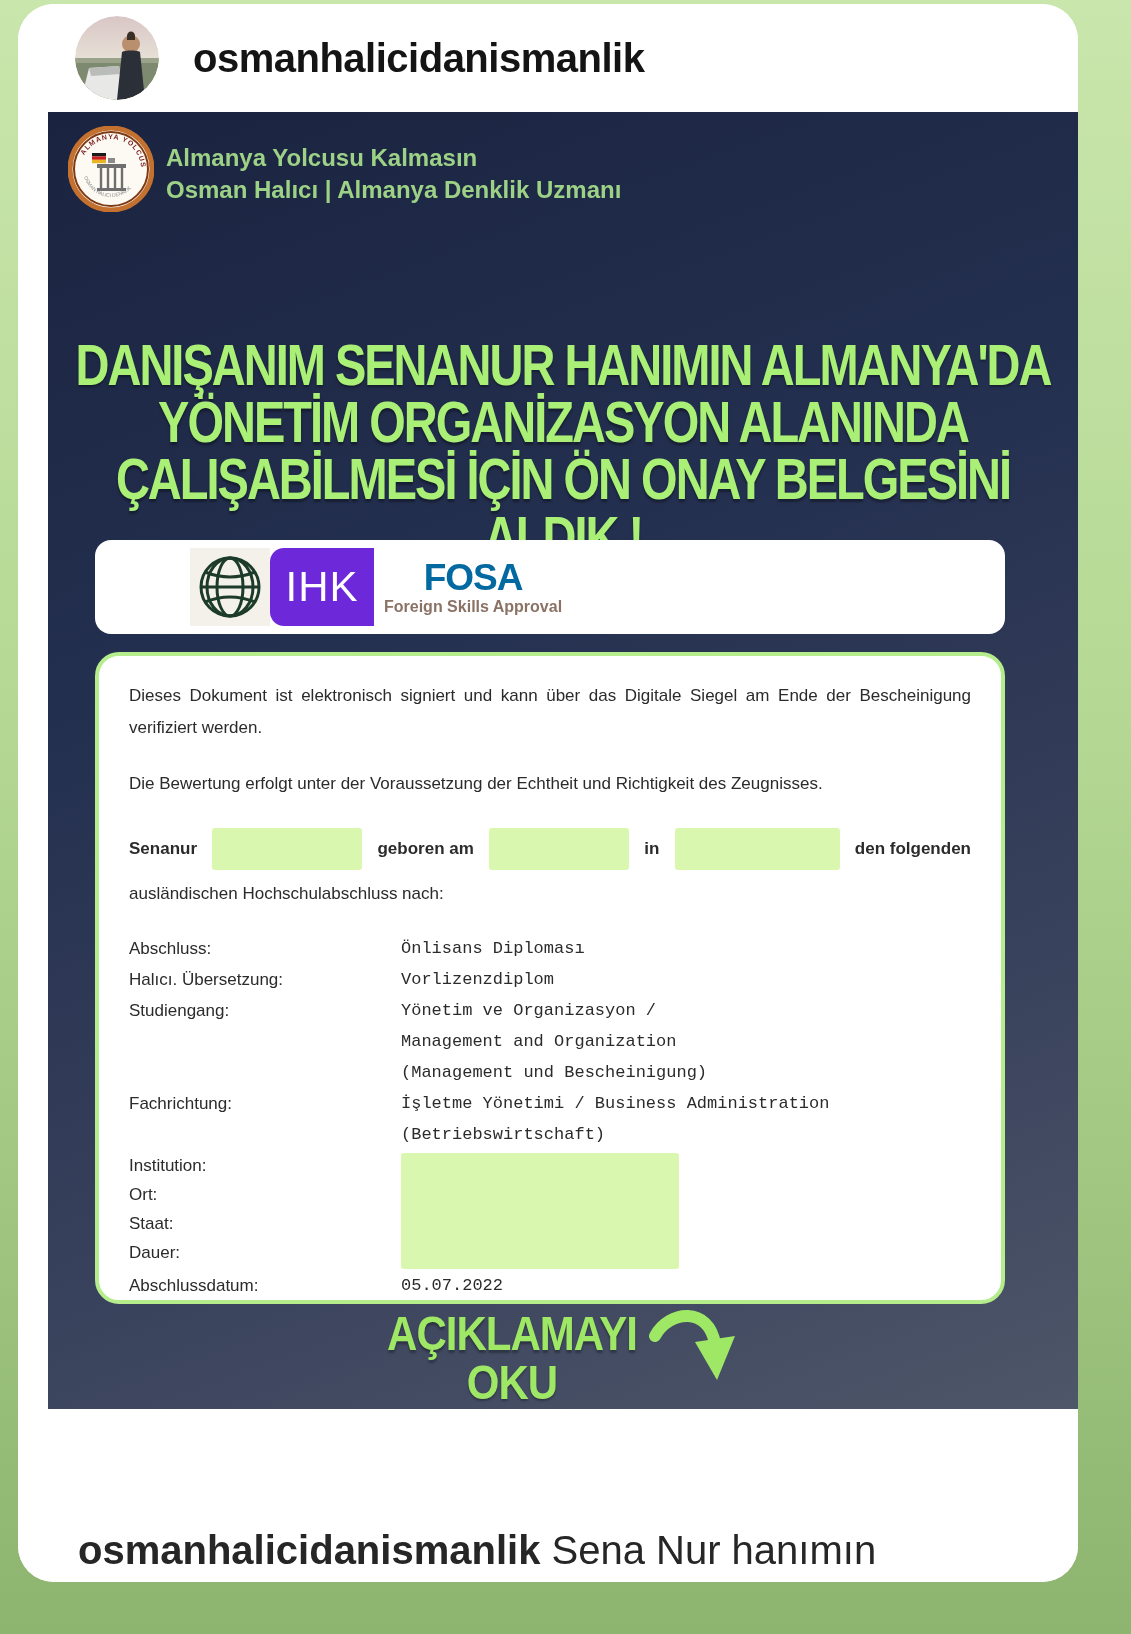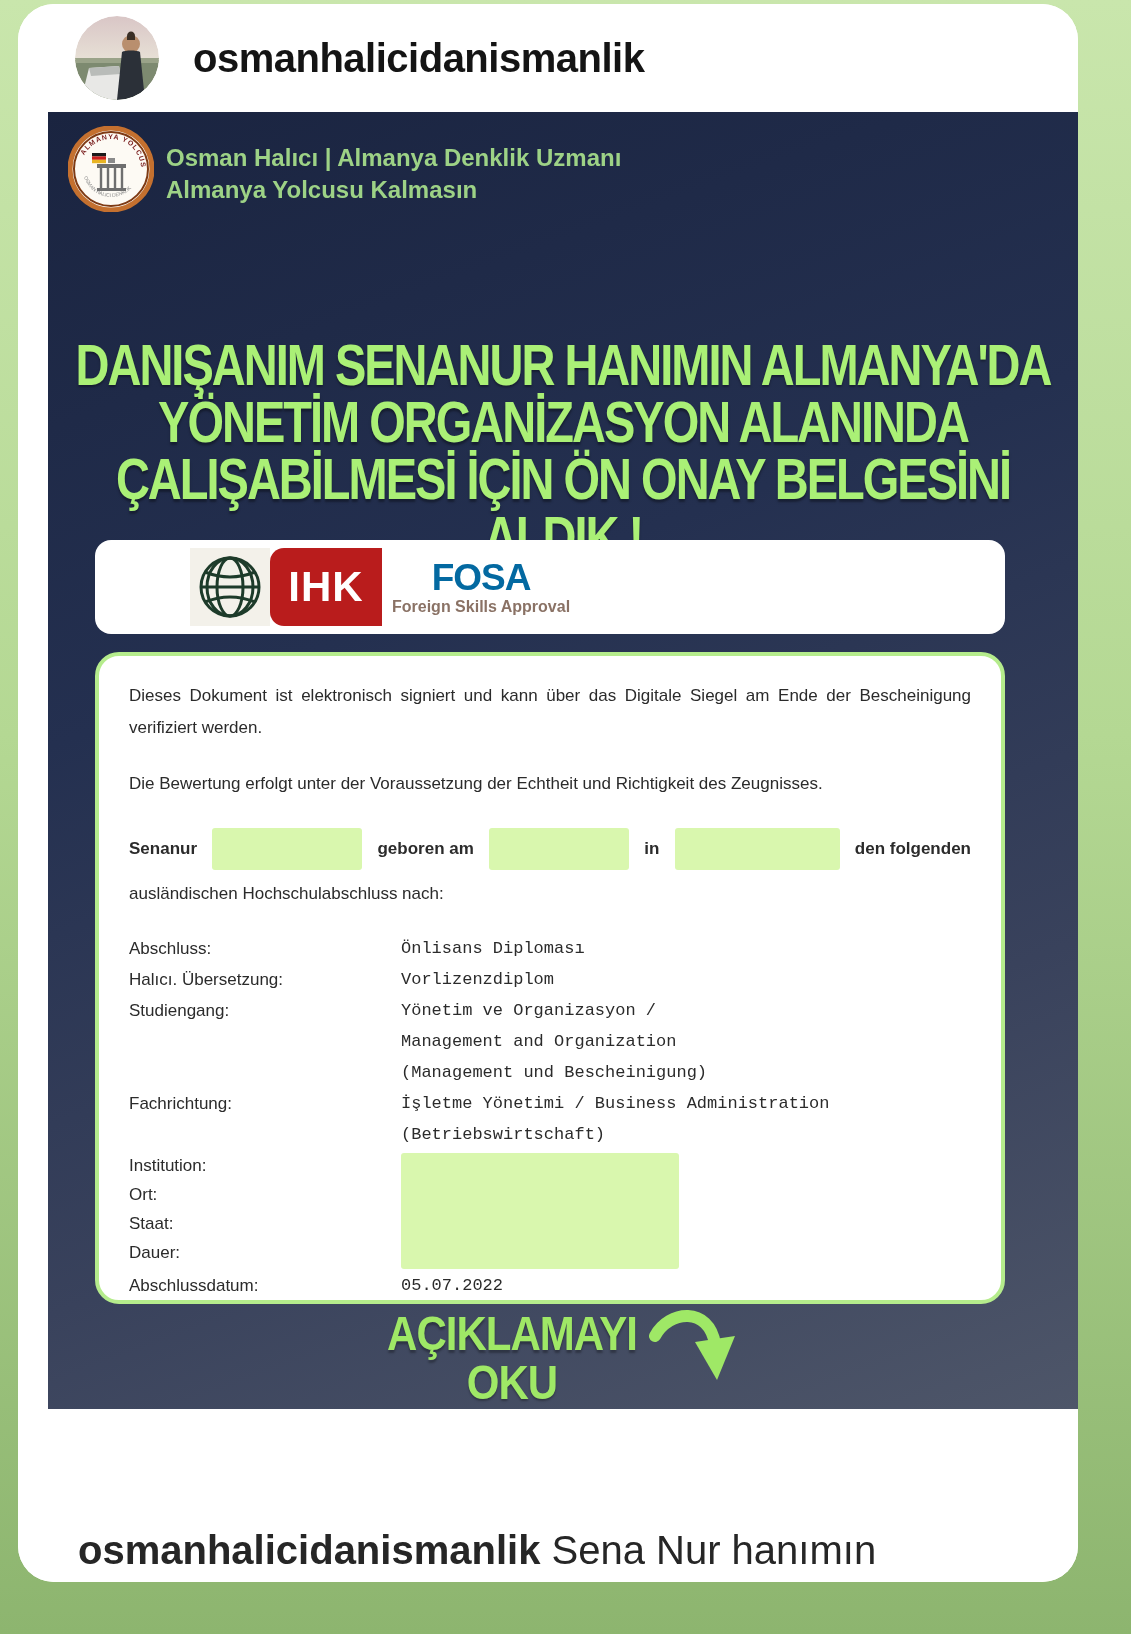--- a/index.html
+++ b/index.html
@@ -32,22 +32,22 @@
     transform:scaleY(1.22);transform-origin:top center;
     text-shadow:0 2px 2px rgba(0,0,0,.35);
   }
   
   .banner{
     position:absolute;left:47px;top:428px;width:910px;height:94px;
     background:#fff;border-radius:16px;display:flex;align-items:center;
   }
   .logo{display:flex;align-items:center;margin-left:95px;height:78px;}
   .globe-box{width:80px;height:78px;background:#f3f1ea;display:flex;align-items:center;justify-content:center;}
-  .ihk-box{width:112px;height:78px;background:#b91c1c;border-radius:14px 0 0 14px;
-    display:flex;align-items:center;justify-content:center;color:#fff;font-size:42px;font-weight:700;letter-spacing:1px;}
+  .ihk-box{width:104px;height:78px;background:#6d28d9;border-radius:14px 0 0 14px;
+    display:flex;align-items:center;justify-content:center;color:#fff;font-size:42px;font-weight:400;letter-spacing:1px;}
   .fosa{margin-left:10px;line-height:1;}
   .fosa-main{font-size:37px;font-weight:700;color:#0369a1;letter-spacing:-1px;text-align:center;}
   .fosa-sub{font-size:16px;color:#8a7265;margin-top:3px;font-weight:700;}
   
   .doc{
     position:absolute;left:47px;top:540px;width:910px;height:652px;
     background:#fff;border:4px solid #b5ec8c;border-radius:24px;box-sizing:border-box;
     padding:24px 30px;color:#2b2b2b;font-size:17px;overflow:hidden;
   }
   .doc p{margin:0;line-height:32px;text-align:justify;}
@@ -133,22 +133,22 @@
           <line x1="40" y1="42" x2="40" y2="62"></line>
         <line x1="47" y1="42" x2="47" y2="62"></line>
           <line x1="54" y1="42" x2="54" y2="62"></line>
       </g>
       <rect x="29" y="38" width="29" height="4" fill="#6f6f6f"></rect>
       <rect x="29" y="62" width="29" height="3" fill="#6f6f6f"></rect>
       <rect x="40" y="32" width="7" height="5" fill="#8a8a8a"></rect>
     </svg>
 
     <div class="brand">
+      <div>Almanya Yolcusu Kalmasın</div>
       <div>Osman Halıcı | Almanya Denklik Uzmanı</div>
-      <div>Almanya Yolcusu Kalmasın</div>
     </div>
 
     <div class="headline">
       <div>DANIŞANIM SENANUR HANIMIN ALMANYA'DA</div>
       <div>YÖNETİM ORGANİZASYON ALANINDA</div>
       <div>ÇALIŞABİLMESİ İÇİN ÖN ONAY BELGESİNİ ALDIK !</div>
     </div>
 
     <div class="banner">
       <div class="logo">

